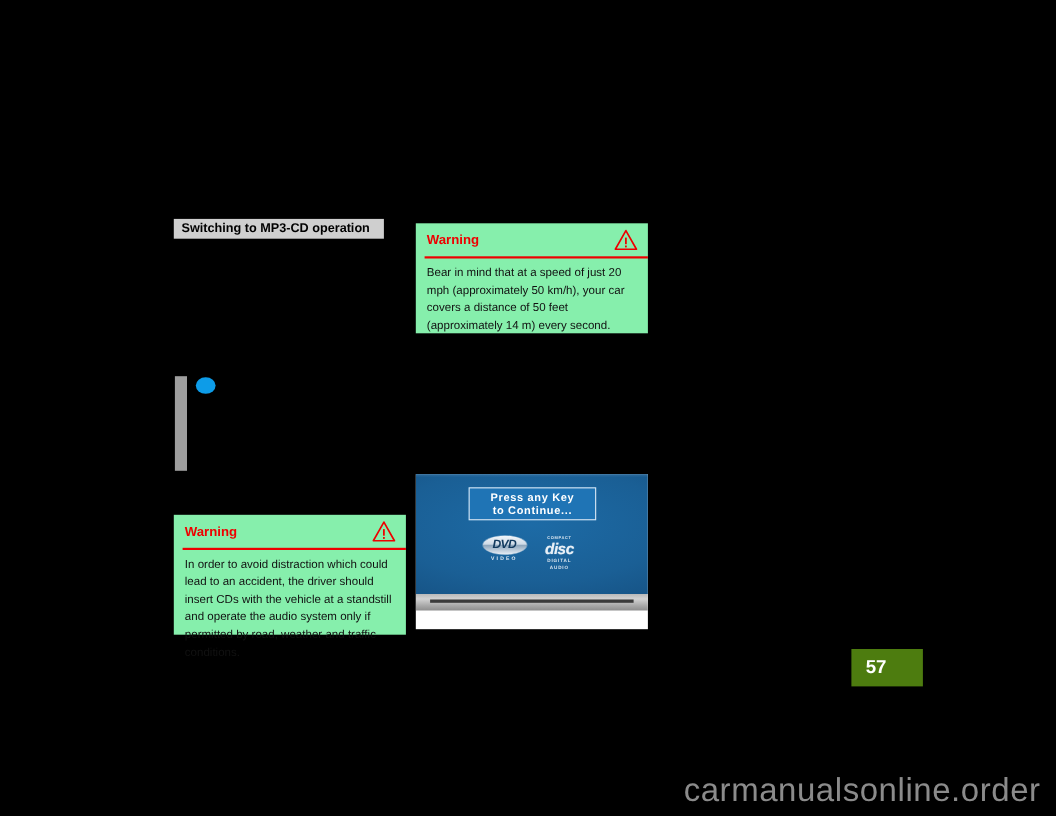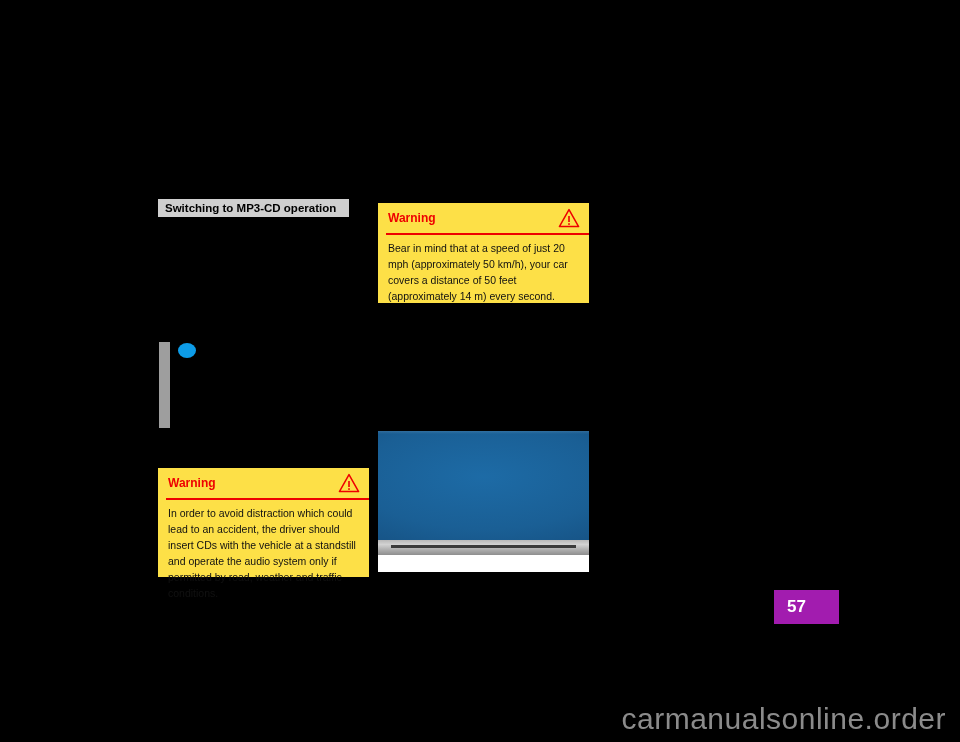--- a/index.html
+++ b/index.html
@@ -47,21 +47,21 @@
     line-height: 20px;
   }
 
   
   .pagenum-tab {
     position: absolute;
     left: 774px;
     top: 590px;
     width: 65px;
     height: 34px;
-    background: #a21caf;
+    background: #4d7c0f;
   }
   .pagenum-label {
     position: absolute;
     left: 13px;
     top: 7px;
     color: #ffffff;
     font-size: 17px;
     font-weight: bold;
     line-height: 20px;
   }
@@ -83,21 +83,21 @@
     font-size: 11.5px;
     font-weight: bold;
     color: #000000;
     line-height: 14px;
     white-space: nowrap;
   }
 
   
   .warning-box {
     position: absolute;
-    background: #fde047;
+    background: #86efac;
     box-sizing: border-box;
   }
   .warning-head {
     position: relative;
     height: 30px;
   }
   .warning-title {
     position: absolute;
     left: 10px;
     top: 7px;
@@ -376,21 +376,38 @@
         </svg>
       </div>
     </div>
     <div class="warning-rule"></div>
     <div class="warning-body">In order to avoid distraction which could lead to an accident, the driver should insert CDs with the vehicle at a standstill and operate the audio system only if permitted by road, weather and traffic conditions.</div>
   </div>
 
   <div class="screen-figure">
     <div class="screen-display">
 
-
+      <div class="press-key-box">
+        <span class="press-key-line">Press any Key</span>
+        <span class="press-key-line">to Continue...</span>
+      </div>
+
+      <div class="logo-row">
+        <div class="dvd-logo">
+          <span class="dvd-oval">
+            <span class="dvd-oval-text">DVD</span>
+          </span>
+          <span class="dvd-sub">VIDEO</span>
+        </div>
+        <div class="cd-logo">
+          <span class="cd-top">COMPACT</span>
+          <span class="cd-disc">disc</span>
+          <span class="cd-sub">DIGITAL AUDIO</span>
+        </div>
+      </div>
     </div>
 
     <div class="screen-bezel">
       <div class="bezel-grille"></div>
     </div>
 
   </div>
 
   <div class="pagenum-tab">
     <div class="pagenum-label">57</div>

